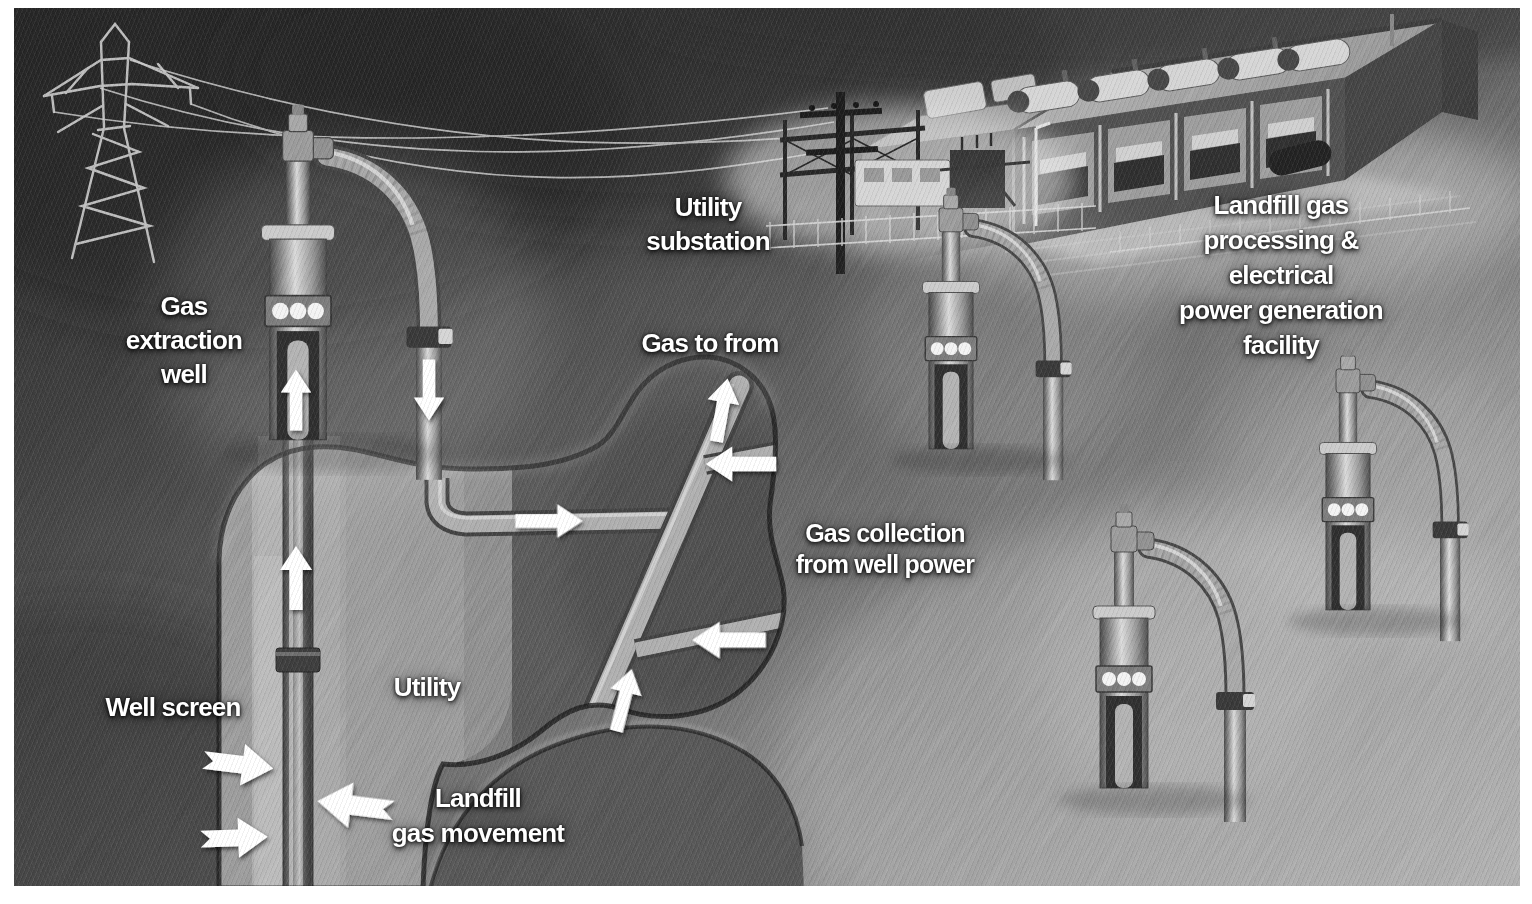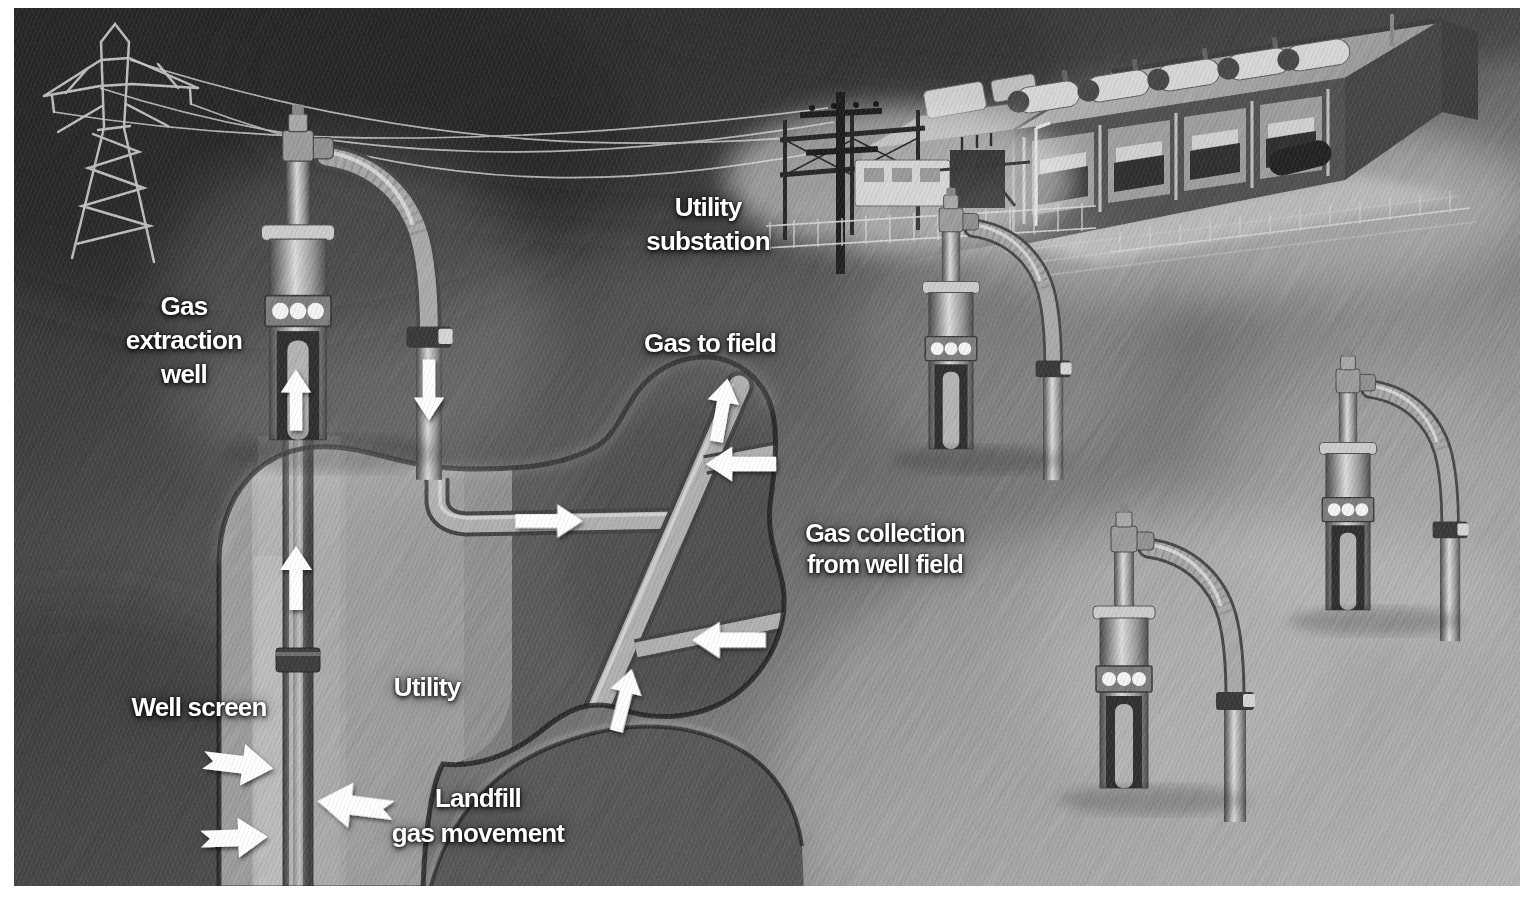--- a/index.html
+++ b/index.html
@@ -338,21 +338,24 @@
         <rect x="-300" y="-300" width="2200" height="1500" filter="url(#streak)" opacity="0.4" style="mix-blend-mode:overlay" transform="rotate(-55 760 450)"></rect>
         <rect x="14" y="8" width="1506" height="878" filter="url(#grain)" opacity="0.35" style="mix-blend-mode:soft-light"></rect>
       </g>
     </svg>
 
     <div class="lbl" style="left:694px; top:182px;">Utility
 substation</div>
     <div class="lbl" style="left:170px; top:281px;">Gas
 extraction
 well</div>
-    <div class="lbl" style="left:696px; top:318px;">Gas to field</div>
+    <div class="lbl wide" style="left:1267px; top:180px;">Landfill gas
+processing &amp; electrical
+power generation facility</div>
+    <div class="lbl" style="left:696px; top:318px;">Gas to from</div>
     <div class="lbl small" style="left:871px; top:510px;">Gas collection
-from well field</div>
+from well power</div>
     <div class="lbl" style="left:413px; top:662px;">Utility</div>
-    <div class="lbl" style="left:185px; top:682px;">Well screen</div>
+    <div class="lbl" style="left:159px; top:682px;">Well screen</div>
     <div class="lbl wide" style="left:464px; top:773px;">Landfill
 gas movement</div>
   </div>
 </div>
 
 </body></html>

